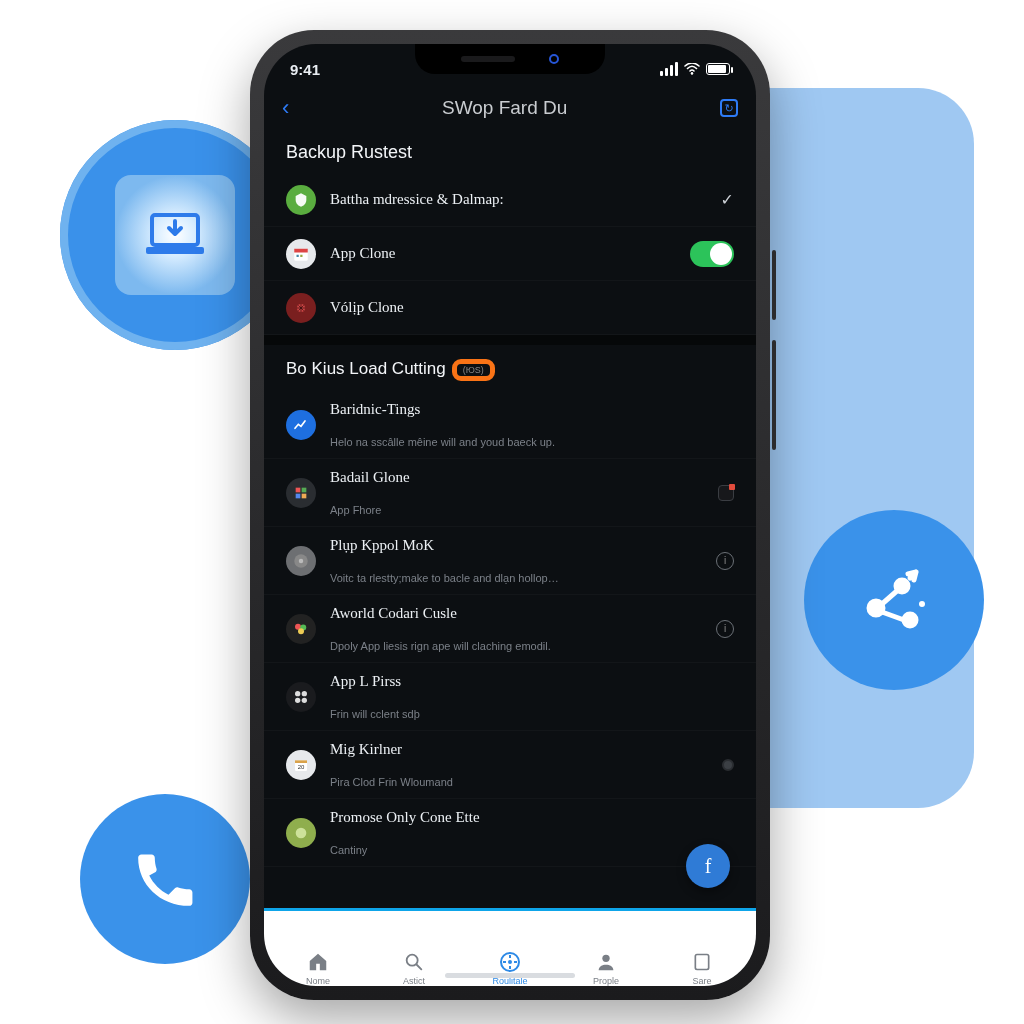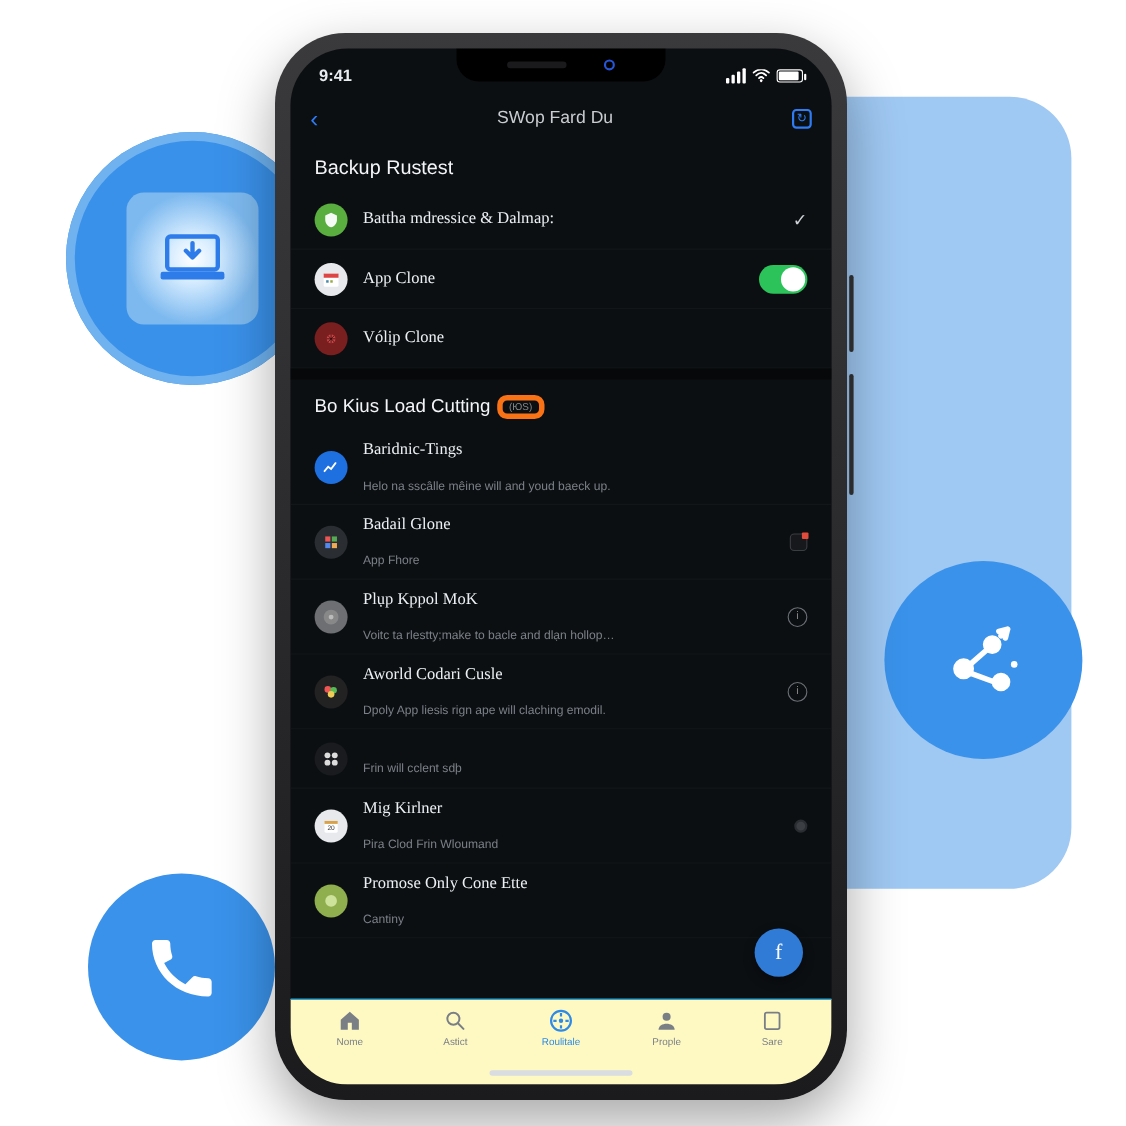--- a/index.html
+++ b/index.html
@@ -76,21 +76,21 @@
   .batt{ width:24px;height:12px;border:1.5px solid #fff;border-radius:3px;position:relative;}
   .batt::after{content:"";position:absolute;right:-4px;top:3px;width:2px;height:6px;background:#fff;border-radius:1px;}
   .batt i{display:block;background:#fff;width:18px;height:8px;margin:0.5px;border-radius:1px;}
 
   
   .navhdr{
     height:40px; display:flex; align-items:center; justify-content:space-between;
     padding:0 18px; font-size:14px;
   }
   .chev-back{ color:#2e7bf6;font-size:22px;font-weight:300;}
-  .hdr-title{ font-size:16px; color:#c9ccd0;}
+  .hdr-title{ font-size:19px; color:#c9ccd0;}
   .sync-ico{ width:18px;height:18px;border:2px solid #2e7bf6;border-radius:4px;position:relative;}
   .sync-ico::before{content:"↻";position:absolute;inset:0;color:#2e7bf6;font-size:11px;text-align:center;line-height:14px;}
 
   
   .content{ flex:1; overflow:hidden; }
   .section-title{
     font-size:18px; font-weight:500; color:#f3f5f8;
     padding: 14px 22px 10px;
   }
   .section-title.small{ font-size:17px;}
@@ -140,22 +140,22 @@
   .fab{
     position:absolute; right:26px; bottom:98px;
     width:44px;height:44px;border-radius:50%;
     background:#2f7bd6;color:#fff;display:flex;align-items:center;justify-content:center;
     font-family:Georgia,serif;font-size:20px;
     box-shadow:0 4px 10px rgba(0,0,0,.4);
   }
 
   
   .tabbar{
-    height:78px; background:#fef9c3; border-top:1px solid #0ea5e9;
-    display:flex; justify-content:space-around; padding:8px 6px 0;
+    height:78px; background:#ffffff; border-top:3px solid #0ea5e9;
+    display:flex; justify-content:space-around; padding:8px 6px 0;align-items:flex-end;
   }
   .tab{ flex:1; display:flex;flex-direction:column;align-items:center;gap:3px; color:#7a7f86;}
   .tab.active{ color:#2e8ae6;}
   .tab .ti{ width:24px;height:22px;display:flex;align-items:center;justify-content:center;font-size:18px;}
   .tab .tl{ font-size:9px;}
   .home-ind{ position:absolute; bottom:8px; left:50%; transform:translateX(-50%);
     width:130px;height:5px;background:#d9dce0;border-radius:3px;}
 
   
   svg{display:block}
@@ -351,20 +351,21 @@
       <div class="row">
         <span class="ico ic-cluster">
           <svg width="20" height="20" viewBox="0 0 24 24">
               <circle cx="8" cy="8" r="3.2" fill="#ddd"></circle>
               <circle cx="16" cy="8" r="3.2" fill="#ddd"></circle>
               <circle cx="8" cy="16" r="3.2" fill="#ddd"></circle>
               <circle cx="16" cy="16" r="3.2" fill="#ddd"></circle>
             </svg>
         </span>
         <div class="txt">
+          <div class="ttl">App L Pirss</div>
           <div class="sub">Frin will cclent sdþ</div>
         </div>
         <div class="tail"></div>
       </div>
 
       <div class="row">
         <span class="ico ic-calsm">
           <svg width="16" height="16" viewBox="0 0 24 24">
               <rect x="3" y="5" width="18" height="16" rx="2" fill="#fff"></rect>
               <rect x="3" y="5" width="18" height="4" fill="#d9a24a"></rect>

